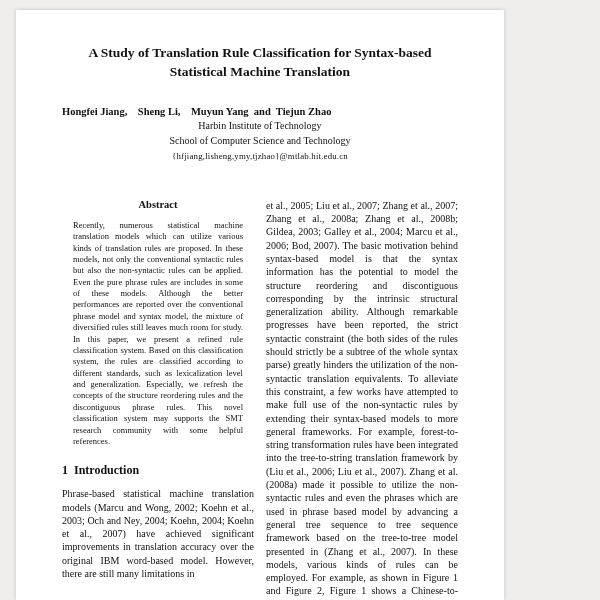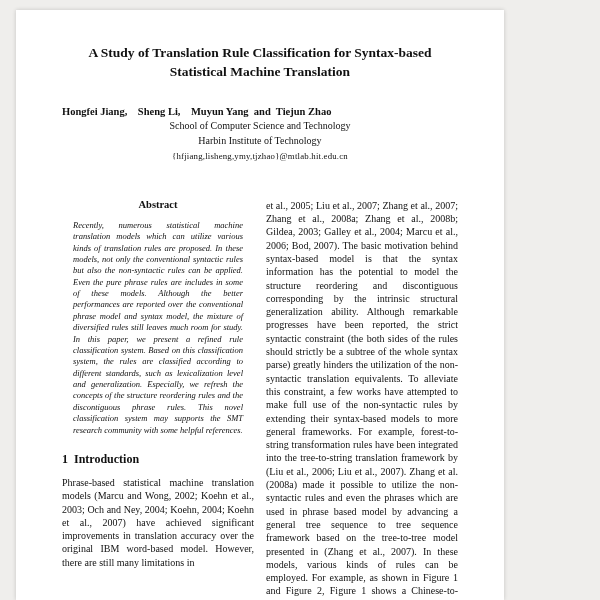--- a/index.html
+++ b/index.html
@@ -66,21 +66,20 @@
     text-align: center;
     font-weight: bold;
     font-size: 10.5px;
     margin: 0 0 10px 0;
   }
   .abstract-body {
     font-size: 8.5px;
     line-height: 1.34;
     text-align: justify;
     padding: 0 11px;
-    font-style: italic;
   }
   .section-heading {
     font-weight: bold;
     font-size: 12px;
     margin: 16px 0 9px 0;
     white-space: pre-wrap;
   }
   .body-text {
     font-size: 10px;
     line-height: 1.33;
@@ -90,23 +89,23 @@
 </head>
 <body>
 
 <div class="paper-page">
   <div class="content">
 
     <div class="title">A Study of Translation Rule Classification for Syntax-based Statistical Machine Translation</div>
 
     <div class="authors">Hongfei Jiang,    Sheng Li,    Muyun Yang  and  Tiejun Zhao</div>
 
+    <div class="affil">Harbin Institute of Technology</div>
+
     <div class="affil">School of Computer Science and Technology</div>
-
-    <div class="affil">Harbin Institute of Technology</div>
 
     <div class="email">{hfjiang,lisheng,ymy,tjzhao}@mtlab.hit.edu.cn</div>
 
     <div class="columns">
 
       <div class="col">
         <div class="abstract-heading">Abstract</div>
         <div class="abstract-body">Recently, numerous statistical machine translation models which can utilize various kinds of translation rules are proposed. In these models, not only the conventional syntactic rules but also the non-syntactic rules can be applied. Even the pure phrase rules are includes in some of these models. Although the better performances are reported over the conventional phrase model and syntax model, the mixture of diversified rules still leaves much room for study. In this paper, we present a refined rule classification system. Based on this classification system, the rules are classified according to different standards, such as lexicalization level and generalization. Especially, we refresh the concepts of the structure reordering rules and the discontiguous phrase rules. This novel classification system may supports the SMT research community with some helpful references.</div>
         <div class="section-heading">1  Introduction</div>
         <div class="body-text">Phrase-based statistical machine translation models (Marcu and Wong, 2002; Koehn et al., 2003; Och and Ney, 2004; Koehn, 2004; Koehn et al., 2007) have achieved significant improvements in translation accuracy over the original IBM word-based model. However, there are still many limitations in</div>

